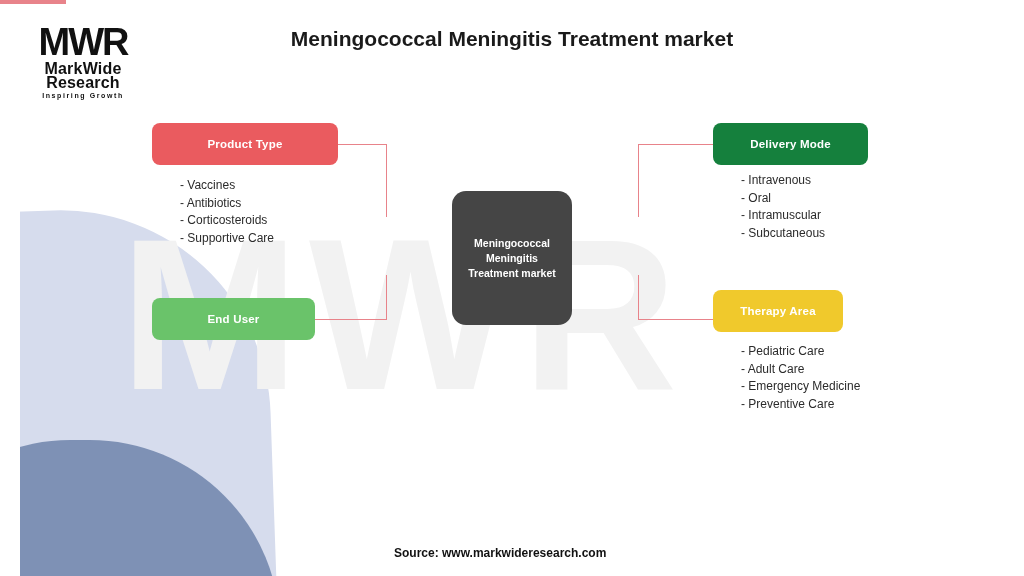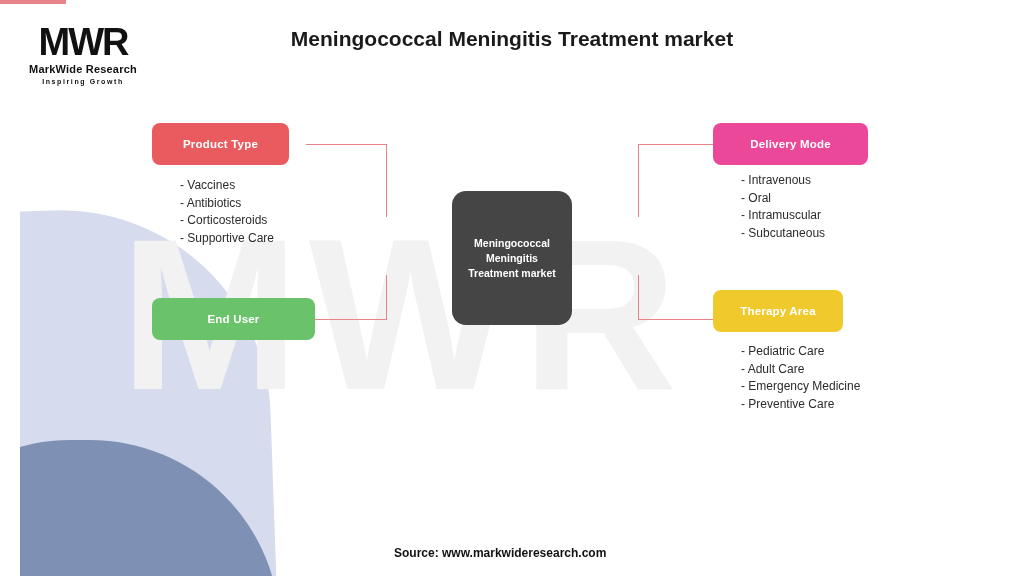--- a/index.html
+++ b/index.html
@@ -76,21 +76,21 @@
   }
   .logo-mark {
     font-size: 38px;
     font-weight: bold;
     letter-spacing: -2px;
     color: #111111;
     line-height: 40px;
     font-family: "Liberation Sans", sans-serif;
   }
   .logo-name {
-    font-size: 11px;
+    font-size: 16px;
     font-weight: bold;
     color: #111111;
     line-height: 14px;
     letter-spacing: 0.2px;
   }
   .logo-tag {
     font-size: 7px;
     font-weight: bold;
     color: #111111;
     letter-spacing: 1.6px;
@@ -205,23 +205,23 @@
     height: 42px;
     border-radius: 8px;
     display: flex;
     align-items: center;
     justify-content: center;
     color: #ffffff;
     font-size: 11.5px;
     font-weight: bold;
     letter-spacing: 0.2px;
   }
-  .pill-product  { left: 152px; top: 123px; width: 137px; background: #ea5b5f; }
+  .pill-product  { left: 152px; top: 123px; width: 186px; background: #ea5b5f; }
   .pill-enduser  { left: 152px; top: 298px; width: 163px; background: #6ac36a; }
-  .pill-delivery { left: 713px; top: 123px; width: 155px; background: #ec4899; }
+  .pill-delivery { left: 713px; top: 123px; width: 155px; background: #15803d; }
   .pill-therapy  { left: 713px; top: 290px; width: 130px; background: #f0c92c; }
 
   
   .items {
     position: absolute;
     font-size: 12px;
     color: #2b2b2b;
     line-height: 17.5px;
   }
   .items-product  { left: 180px; top: 177px; }

